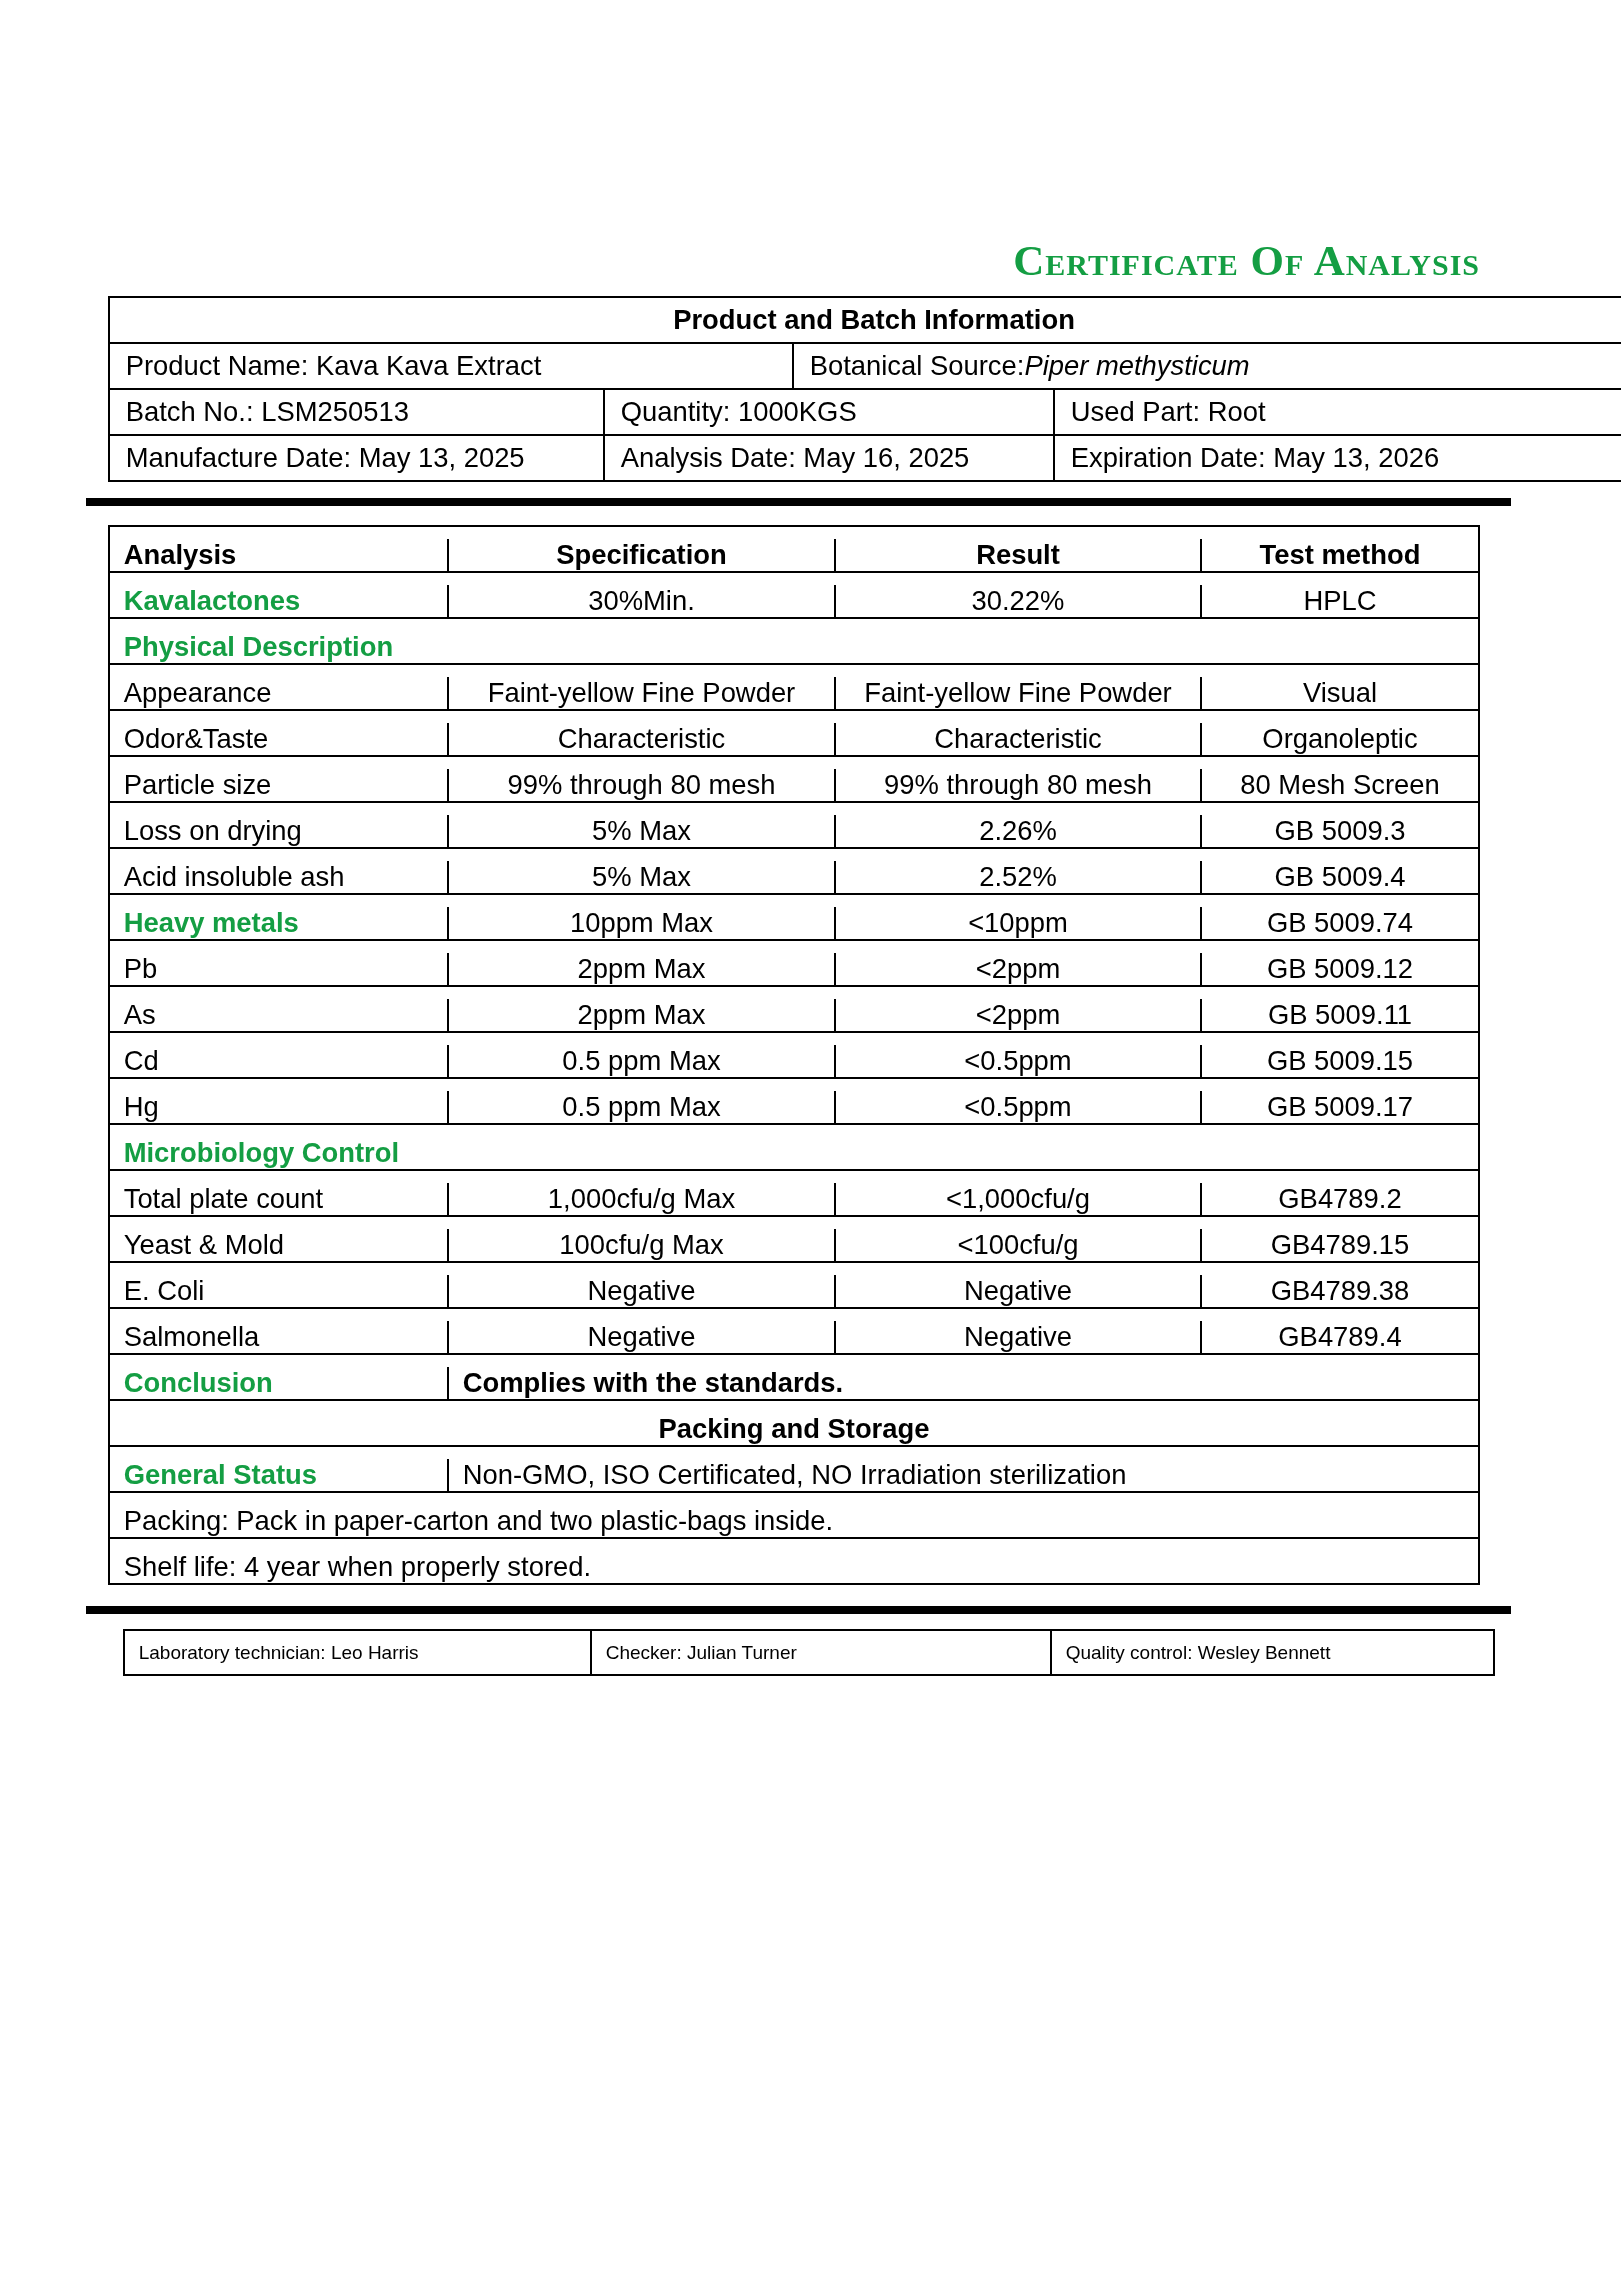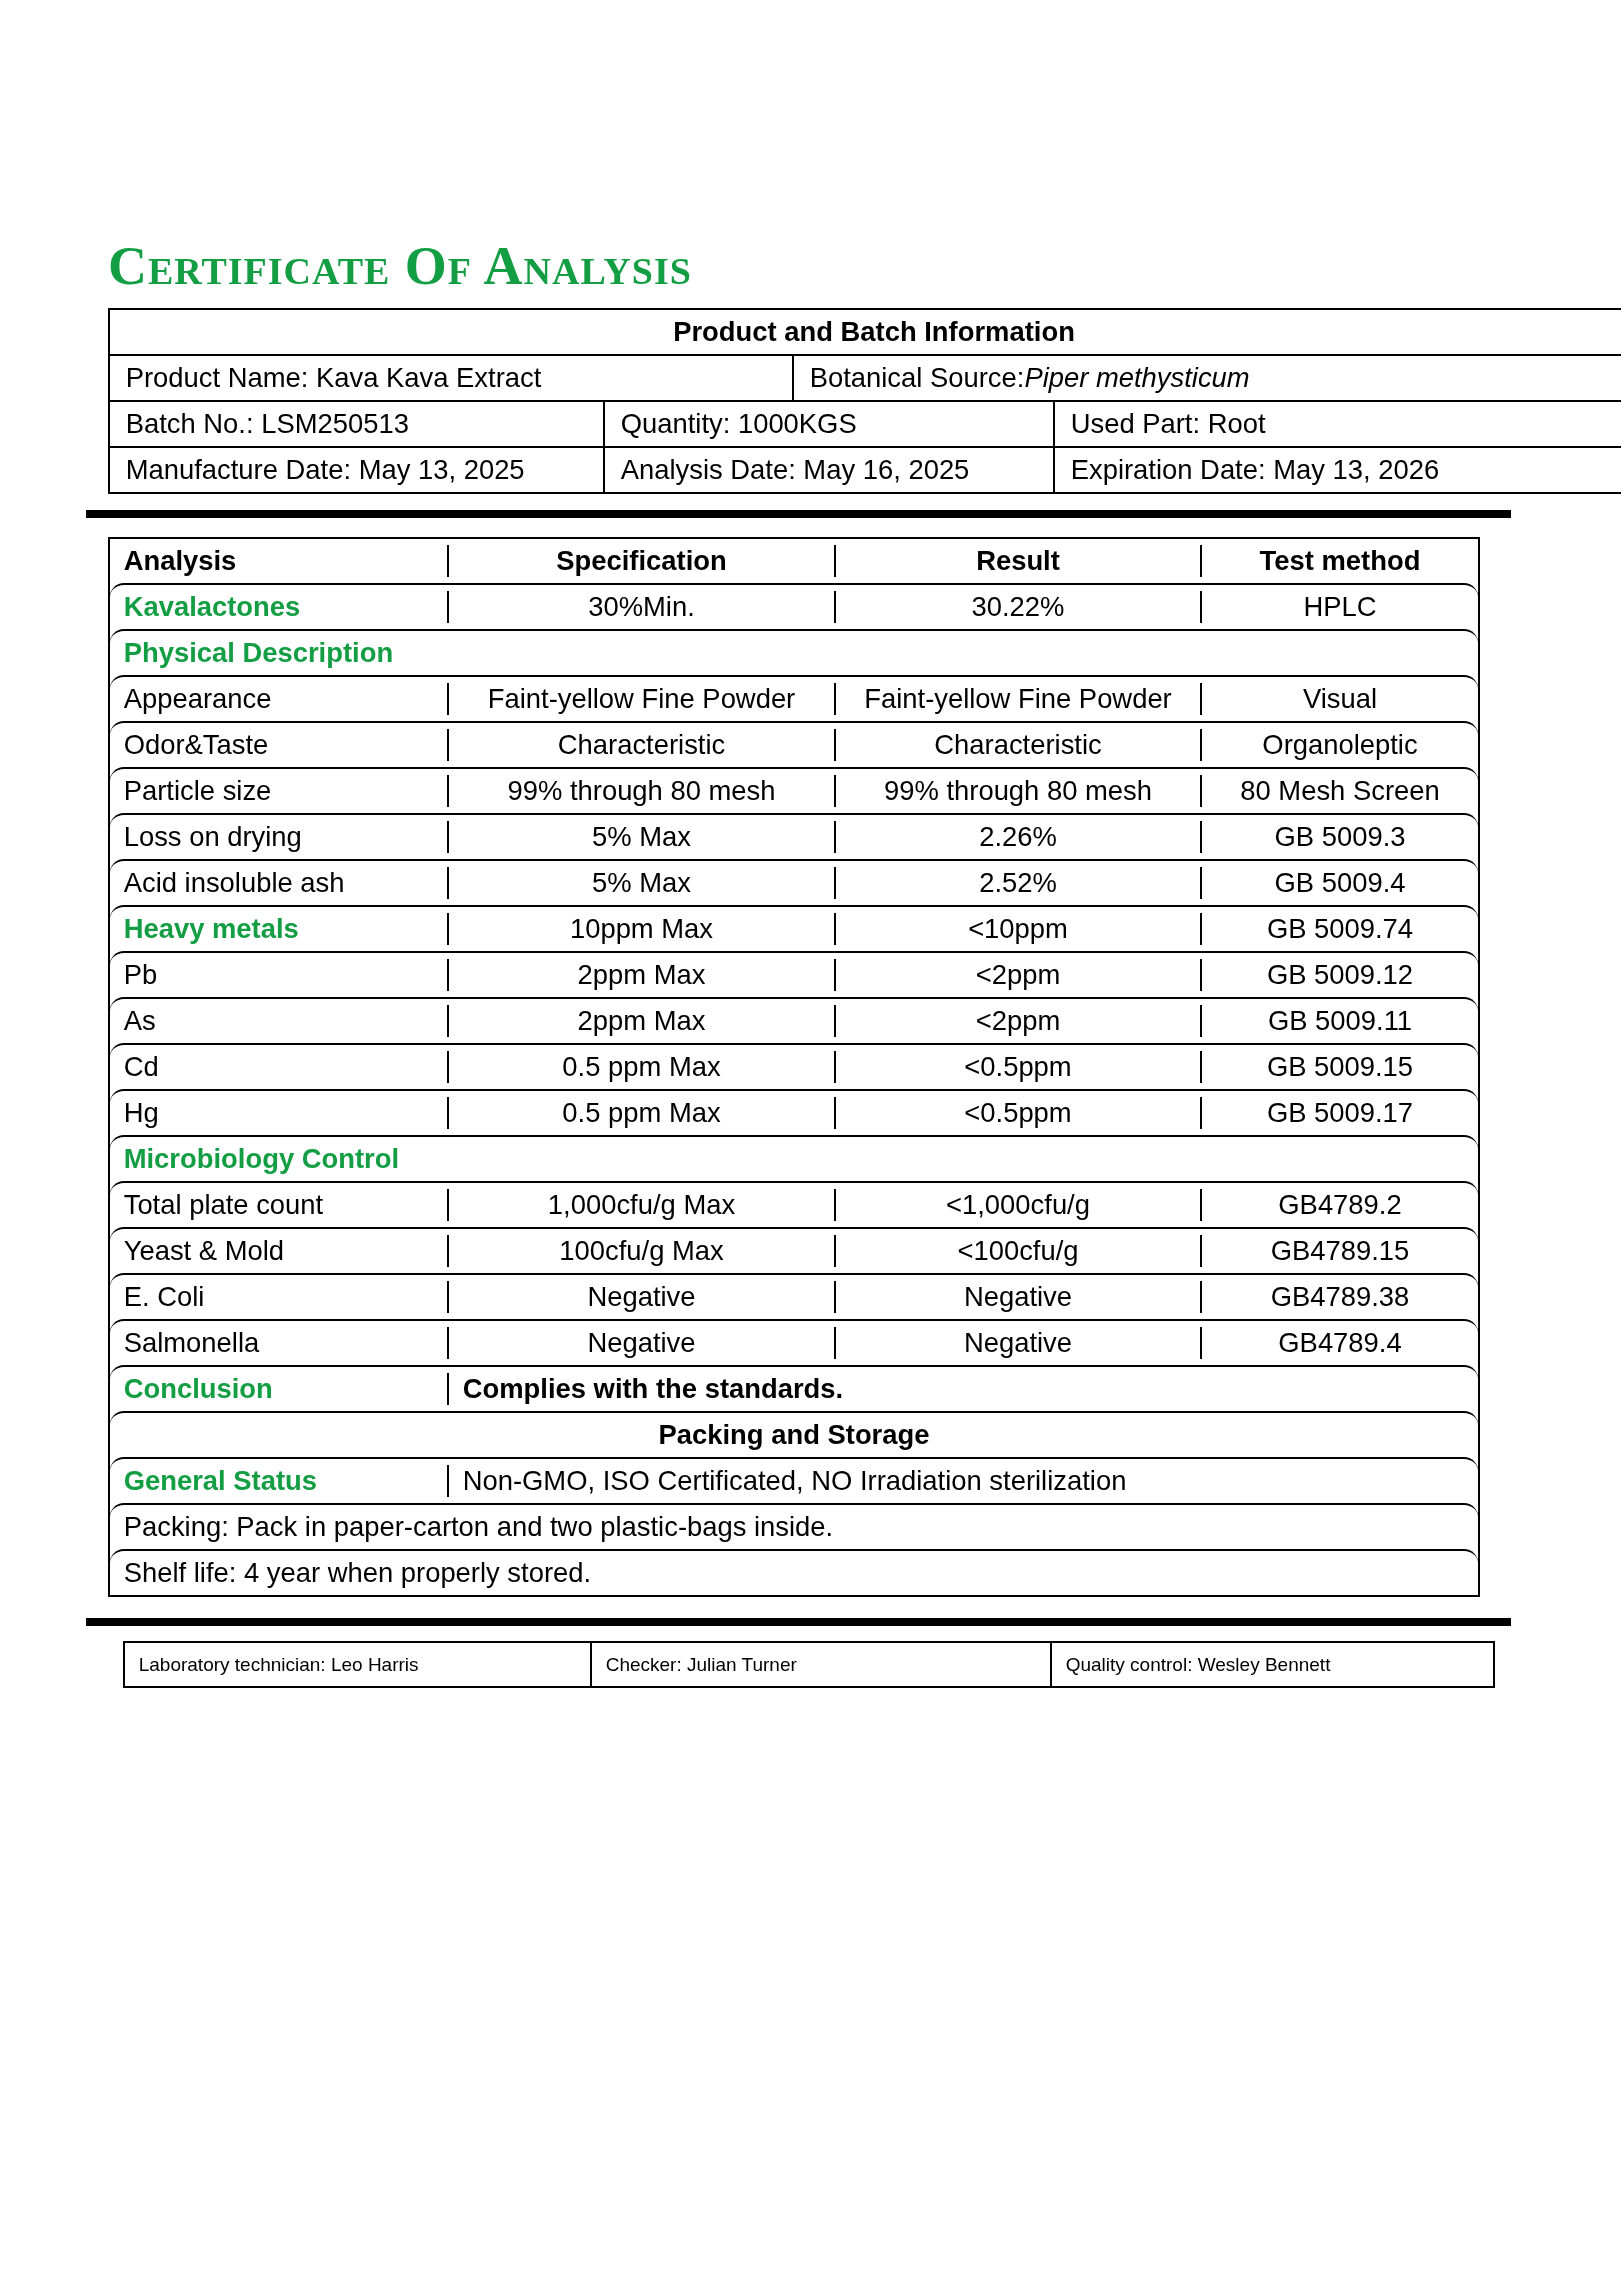--- a/index.html
+++ b/index.html
@@ -8,25 +8,25 @@
     width: 1621px; height: 2293px;
     background: #ffffff;
     font-family: "Liberation Sans", "DejaVu Sans", sans-serif;
     color: var(--ink);
   }
   .doc { position: relative; width: 1621px; height: 2293px; overflow: hidden; }
 
   .title {
     margin: 237px 0 0 108px;
     width: 1372px;
-    text-align: left;
+    text-align: right;
     font-family: "Liberation Serif", "DejaVu Serif", serif;
     font-variant: small-caps;
     font-weight: bold;
-    font-size: 54px;
+    font-size: 43px;
     line-height: 1.1;
     letter-spacing: 1px;
     color: var(--green);
   }
 
   
   .info-box {
     margin: 11.8px 0 0 108px;
     width: 1532px;
     border: 2.9px solid var(--ink);
@@ -55,21 +55,21 @@
   .rule-1 { margin-top: 15.7px; }
   .rule-2 { margin-top: 20.6px; }
 
   
   .a-box {
     margin: 19.6px 0 0 108px;
     width: 1372px;
     border: 2.9px solid var(--ink);
     box-sizing: border-box;
   }
-  .a-row { display: flex; align-items: center; border-top: 2px solid var(--ink); min-height: 44px; border-radius: 14px; }
+  .a-row { display: flex; align-items: flex-end; border-top: 2px solid var(--ink); min-height: 44px; }
   .a-row:first-child { border-top: none; }
   .cell {
     display: flex; align-items: center;
     padding: 0 13.7px;
     box-sizing: border-box;
     font-size: 27.4px;
   }
   .c1 { width: 337px; }
   .c2 { width: 387px; border-left: 2px solid var(--ink); }
   .c3 { width: 366px; border-left: 2px solid var(--ink); }

